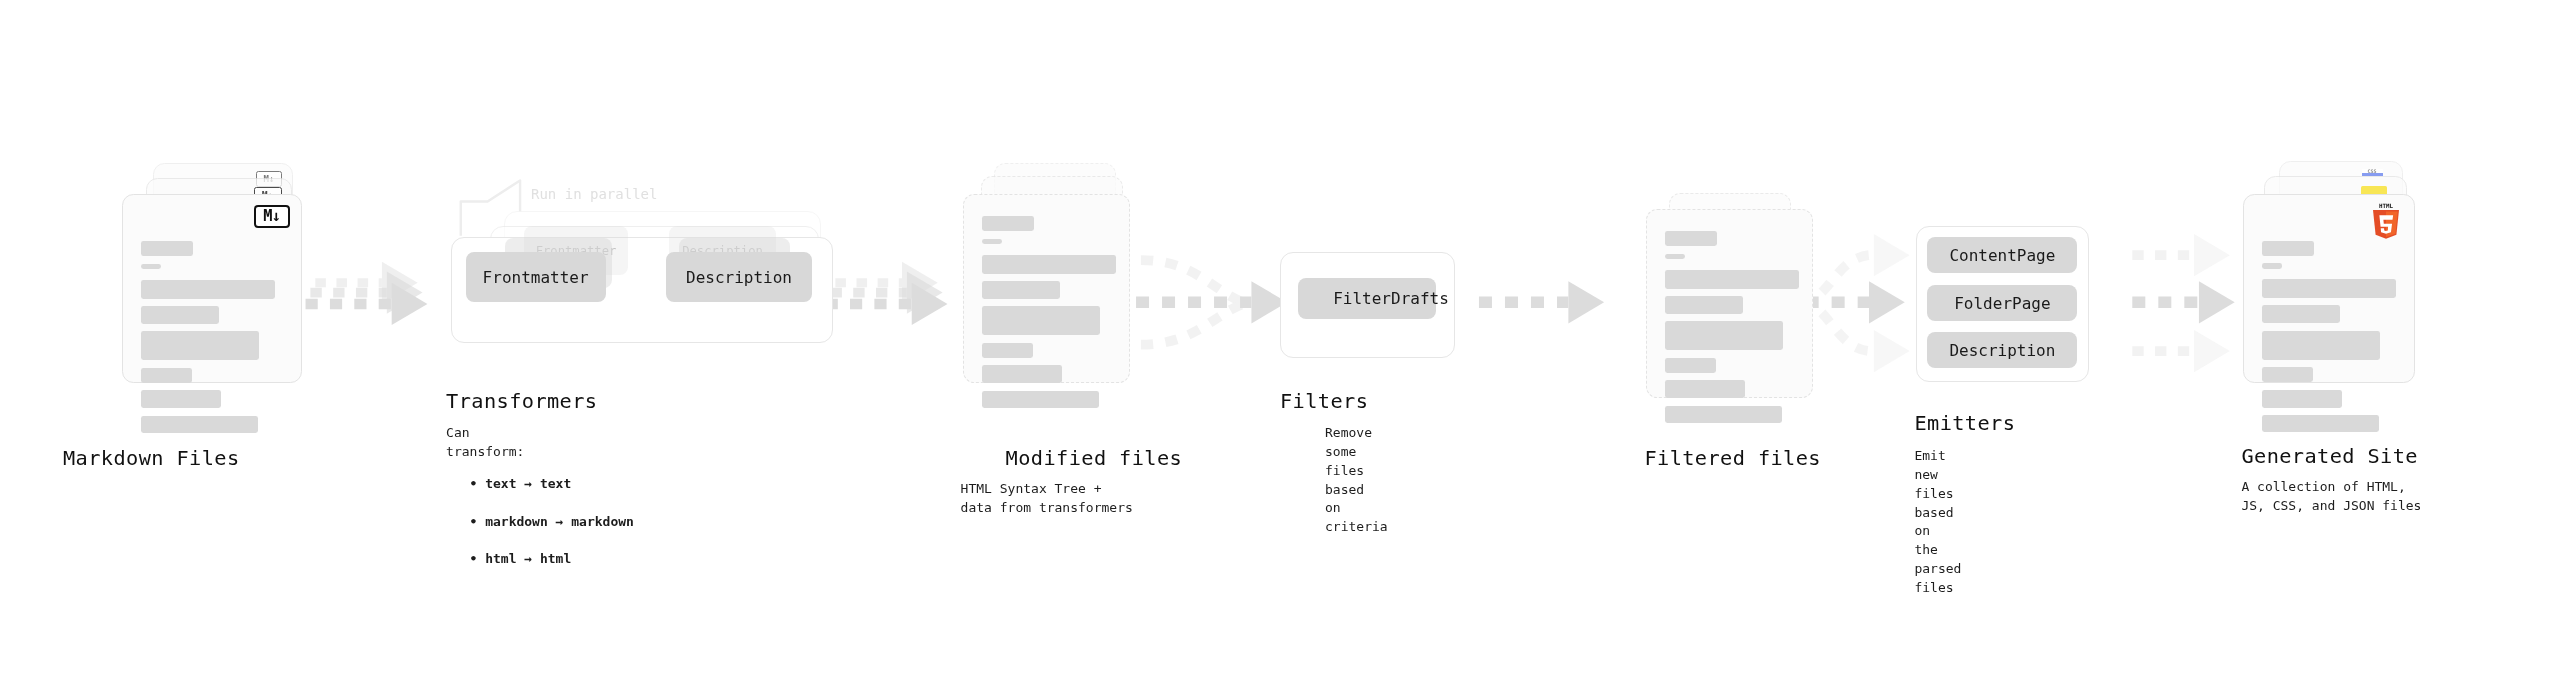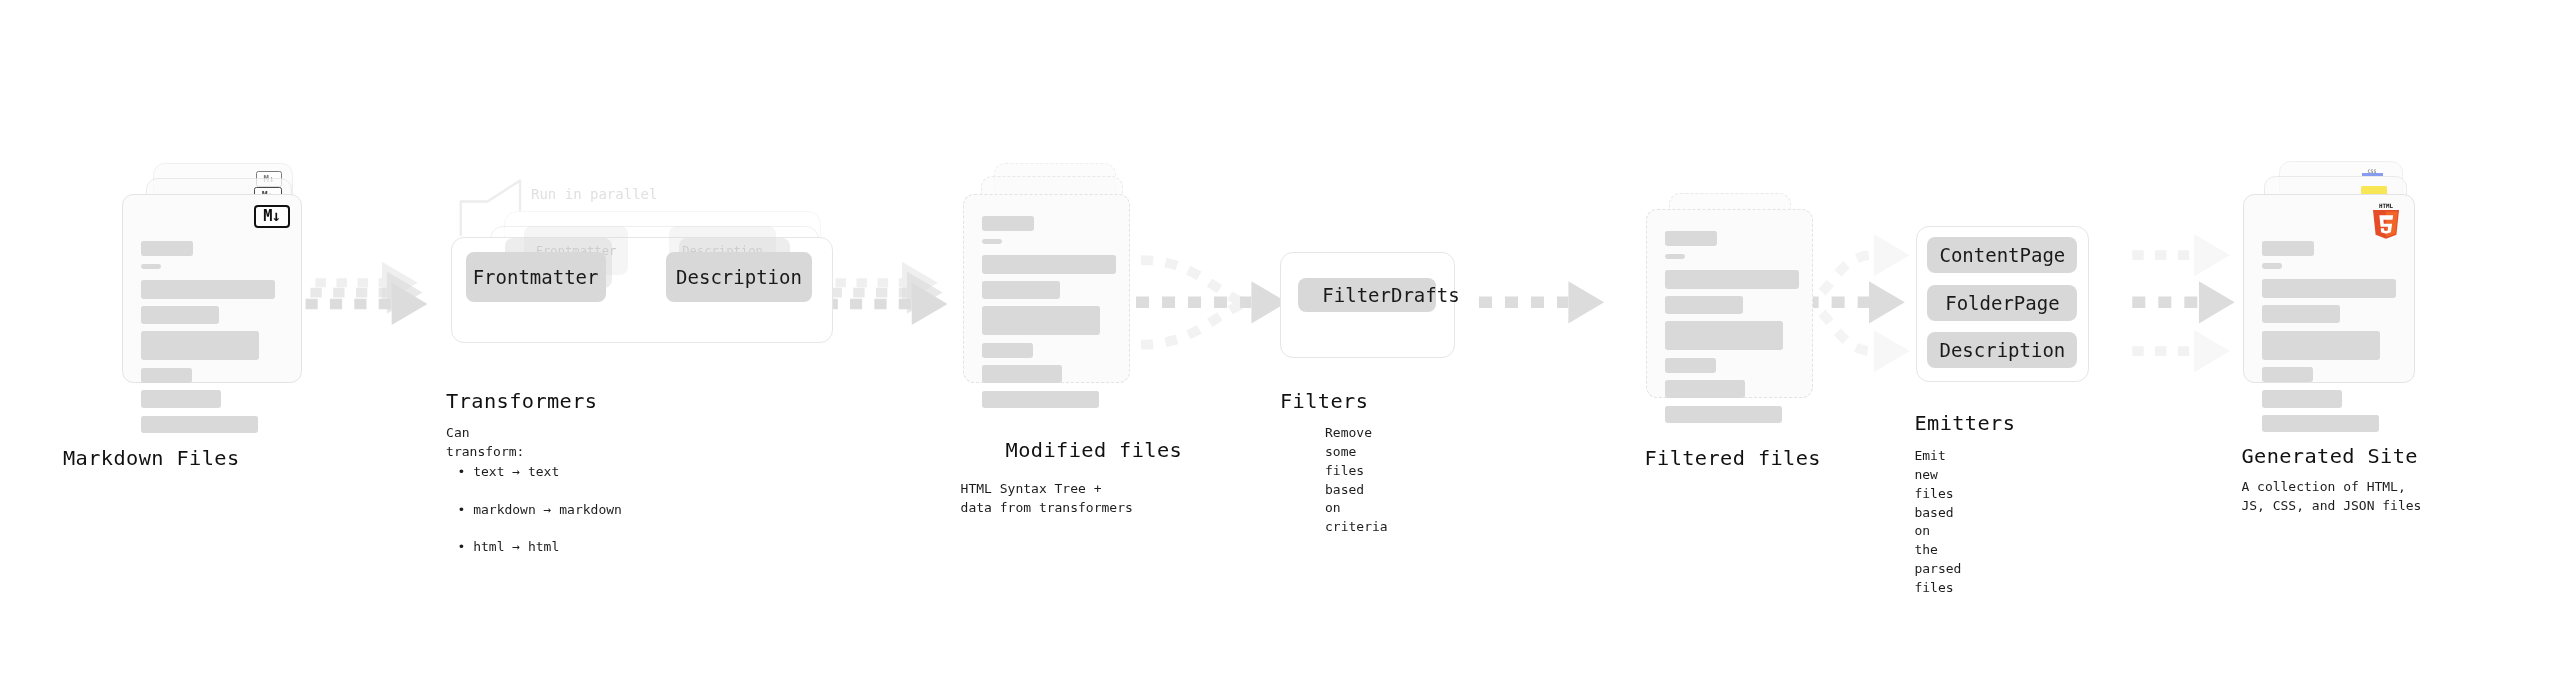--- a/index.html
+++ b/index.html
@@ -39,32 +39,32 @@
   
   .panel{
     position:absolute;box-sizing:border-box;background:#ffffff;
     border:1.6px solid #e6e6e6;border-radius:13px;
   }
   .panel.s2{opacity:.6;}
   .panel.s1{opacity:.35;}
   .chip{
     position:absolute;box-sizing:border-box;background:#d8d8d8;border-radius:8.1px;
     display:flex;align-items:center;justify-content:center;
-    font-size:19px;color:#1a1a1a;white-space:nowrap;
+    font-size:16px;color:#1a1a1a;white-space:nowrap;
   }
   .chip.f2{opacity:.45;}
   .chip.f1{opacity:.25;}
 
   
   .title{position:absolute;font-size:20.3px;letter-spacing:0.4px;color:#111;white-space:nowrap;}
   .sub{position:absolute;font-size:13px;line-height:1.45;color:#1d1d1d;white-space:pre-line;}
   .note{position:absolute;font-size:14px;color:#e0e0e0;white-space:nowrap;}
 
   svg.ov{position:absolute;left:0;top:0;width:2576px;height:681px;pointer-events:none;}
-  .ulist{margin:0;padding:0;list-style:none;}
+  .ulist{margin:12px;padding:0;list-style:none;font-weight:bold;}
   .ulist li{white-space:nowrap;}
 </style>
 </head>
 <body>
 
 <svg class="ov" viewBox="0 0 3170 838">
   <defs>
     <g id="arrowhead">
         <polygon points="0,-26 44,0 0,26" fill="#dcdcdc"></polygon>
       </g>
@@ -213,28 +213,28 @@
         <div class="ln" style="width:19.5px;height:5.7px;margin-bottom:10.6px;"></div>
         <div class="ln" style="width:134px;height:18.7px;"></div>
         <div class="ln" style="width:78px;height:18px;"></div>
         <div class="ln" style="width:118px;height:29px;"></div>
         <div class="ln" style="width:51px;height:15.4px;"></div>
         <div class="ln" style="width:80px;height:18px;"></div>
         <div class="ln" style="width:117px;height:17px;"></div>
       </div>
     </div>
   </div>
-  <div class="title" style="left:-2.4px;top:275px;padding-left:45px;">Modified files</div>
+  <div class="title" style="left:-2.4px;top:283px;padding-left:45px;">Modified files</div>
   <div class="sub" style="left:-2.4px;top:317px;">HTML Syntax Tree +
 data from transformers</div>
 </div>
 
 <div class="stage" style="left:1280px;top:252px;">
   <div class="panel" style="left:0px;top:0px;width:175px;height:106px;"></div>
-  <div class="chip" style="left:18px;top:26px;width:138px;height:34px;padding-left:48px;">FilterDrafts</div>
+  <div class="chip" style="left:18px;top:26px;width:138px;height:41px;padding-left:48px;">FilterDrafts</div>
   <div class="title" style="left:0px;top:137px;">Filters</div>
   <div class="sub" style="left:0px;top:172px;margin-left:45px;">Remove some files based
 on criteria</div>
 </div>
 
 <div class="stage" style="left:1602px;top:175px;margin-left:44px;">
   <div class="docstack" style="width:187px;height:268px;">
     <div class="doc dashed b2" style="left:23px;top:18px;width:122px;height:46px;"></div>
     <div class="doc dashed" style="left:0px;top:34px;width:167px;height:189px;">
       <div class="doclines" style="top:21px;">

